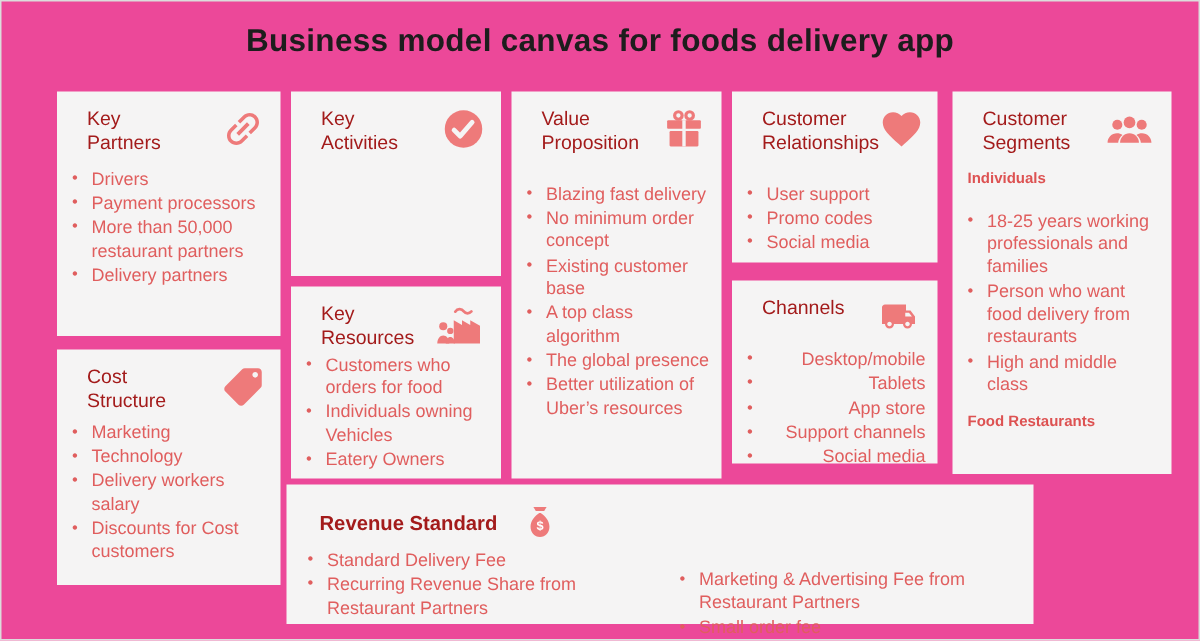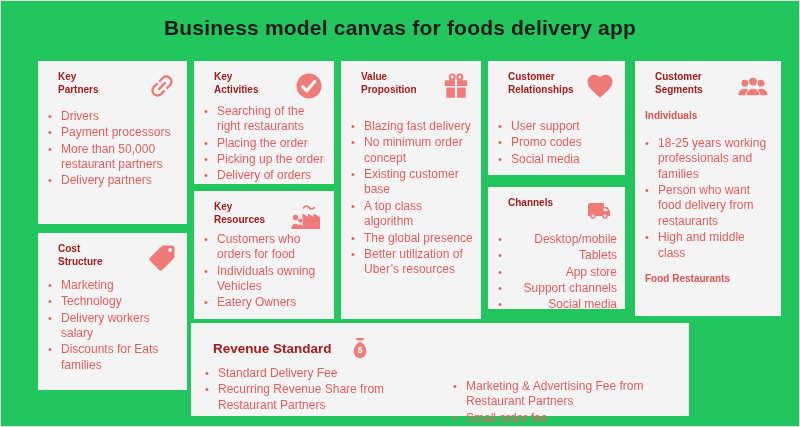--- a/index.html
+++ b/index.html
@@ -1,35 +1,35 @@
 <!DOCTYPE html>
 <html><head>
 <meta charset="utf-8">
 <style>
   * { margin:0; padding:0; box-sizing:border-box; }
   html,body { background:#fff; }
   .frame {
     position:relative; width:800px; height:427px;
-    background:#22c55e; border:1px solid #dcdcdc; overflow:hidden;
+    background:#ec4899; border:1px solid #dcdcdc; overflow:hidden;
     font-family:"Liberation Sans", sans-serif;
   }
   .page-title {
     position:absolute; top:15px; left:0; width:100%;
     text-align:center; font-size:21px; font-weight:700; color:#1d1d1d;
     letter-spacing:0.2px;
   }
   .card {
     position:absolute; background:#f5f4f4; padding:8px 8px 6px 8px;
   }
   .card-head {
     display:flex; justify-content:space-between; align-items:flex-start;
     padding-left:12px; padding-top:2px;
   }
   .card-head h2 {
-    font-size:10px; line-height:1.25; font-weight:700; color:#a31b1b;
+    font-size:13px; line-height:1.25; font-weight:400; color:#a31b1b;
     white-space:pre-line;
   }
   .icon { width:30px; height:30px; flex-shrink:0; margin-right:2px; }
   .icon svg { width:100%; height:100%; display:block; }
   .icon.wide { width:36px; height:26px; margin-top:3px; }
   ul.bullets { list-style:none; margin-top:5px; }
   ul.bullets li {
     position:relative; padding-left:15px; font-size:12px; line-height:1.28;
     color:#e05e5e; margin-bottom:1px;
   }
@@ -84,41 +84,35 @@
             <g transform="scale(-1,1) translate(-24,0)">
               <path fill-rule="evenodd" d="M21.41 11.58l-9-9C12.05 2.22 11.55 2 11 2H4c-1.1 0-2 .9-2 2v7c0 .55.22 1.05.59 1.42l9 9c.36.36.86.58 1.41.58s1.05-.22 1.41-.59l7-7c.37-.36.59-.86.59-1.41s-.22-1.05-.59-1.42zM5.5 7C4.67 7 4 6.33 4 5.5S4.67 4 5.5 4 7 4.67 7 5.5 6.33 7 5.5 7z"></path>
             </g>
           </svg>
       </span>
     </div>
     <ul class="bullets">
       <li>Marketing</li>
       <li>Technology</li>
       <li>Delivery workers salary</li>
-      <li>Discounts for Eats families</li>
+      <li>Discounts for Cost customers</li>
     </ul>
   </div>
 
   <div class="card" style="left:193px; top:60px; width:140px; height:123px;">
     <div class="card-head">
       <h2>Key
 Activities</h2>
       <span class="icon">
         <svg viewBox="0 0 24 24">
             <circle cx="12" cy="12" r="10" fill="#ee7a7a"></circle>
             <path d="M7 12.6l3.2 3.2 6.4-7.4" stroke="#f5f4f4" stroke-width="2.6" fill="none" stroke-linecap="round" stroke-linejoin="round"></path>
           </svg>
       </span>
     </div>
-    <ul class="bullets" style="margin-top:3px;">
-      <li>Searching of the right restaurants</li>
-      <li>Placing the order</li>
-      <li>Picking up the order</li>
-      <li>Delivery of orders</li>
-    </ul>
   </div>
 
   <div class="card" style="left:193px; top:190px; width:140px; height:128px;">
     <div class="card-head">
       <h2>Key
 Resources</h2>
       <span class="icon wide">
         <svg viewBox="0 0 32 26">
           <path d="M13.5 3.8c1.5-2.2 4.2-2.2 5.7-.2 1.3 1.7 3.6 1.7 5.1 0" fill="none" stroke="#ee7a7a" stroke-width="1.8" stroke-linecap="round"></path>
           <path d="M12.5 25V9.5l5.5 3.2V9.5l5.5 3.2V9.5l6.5 3.6V25H12.5z" fill="#ee7a7a"></path>

